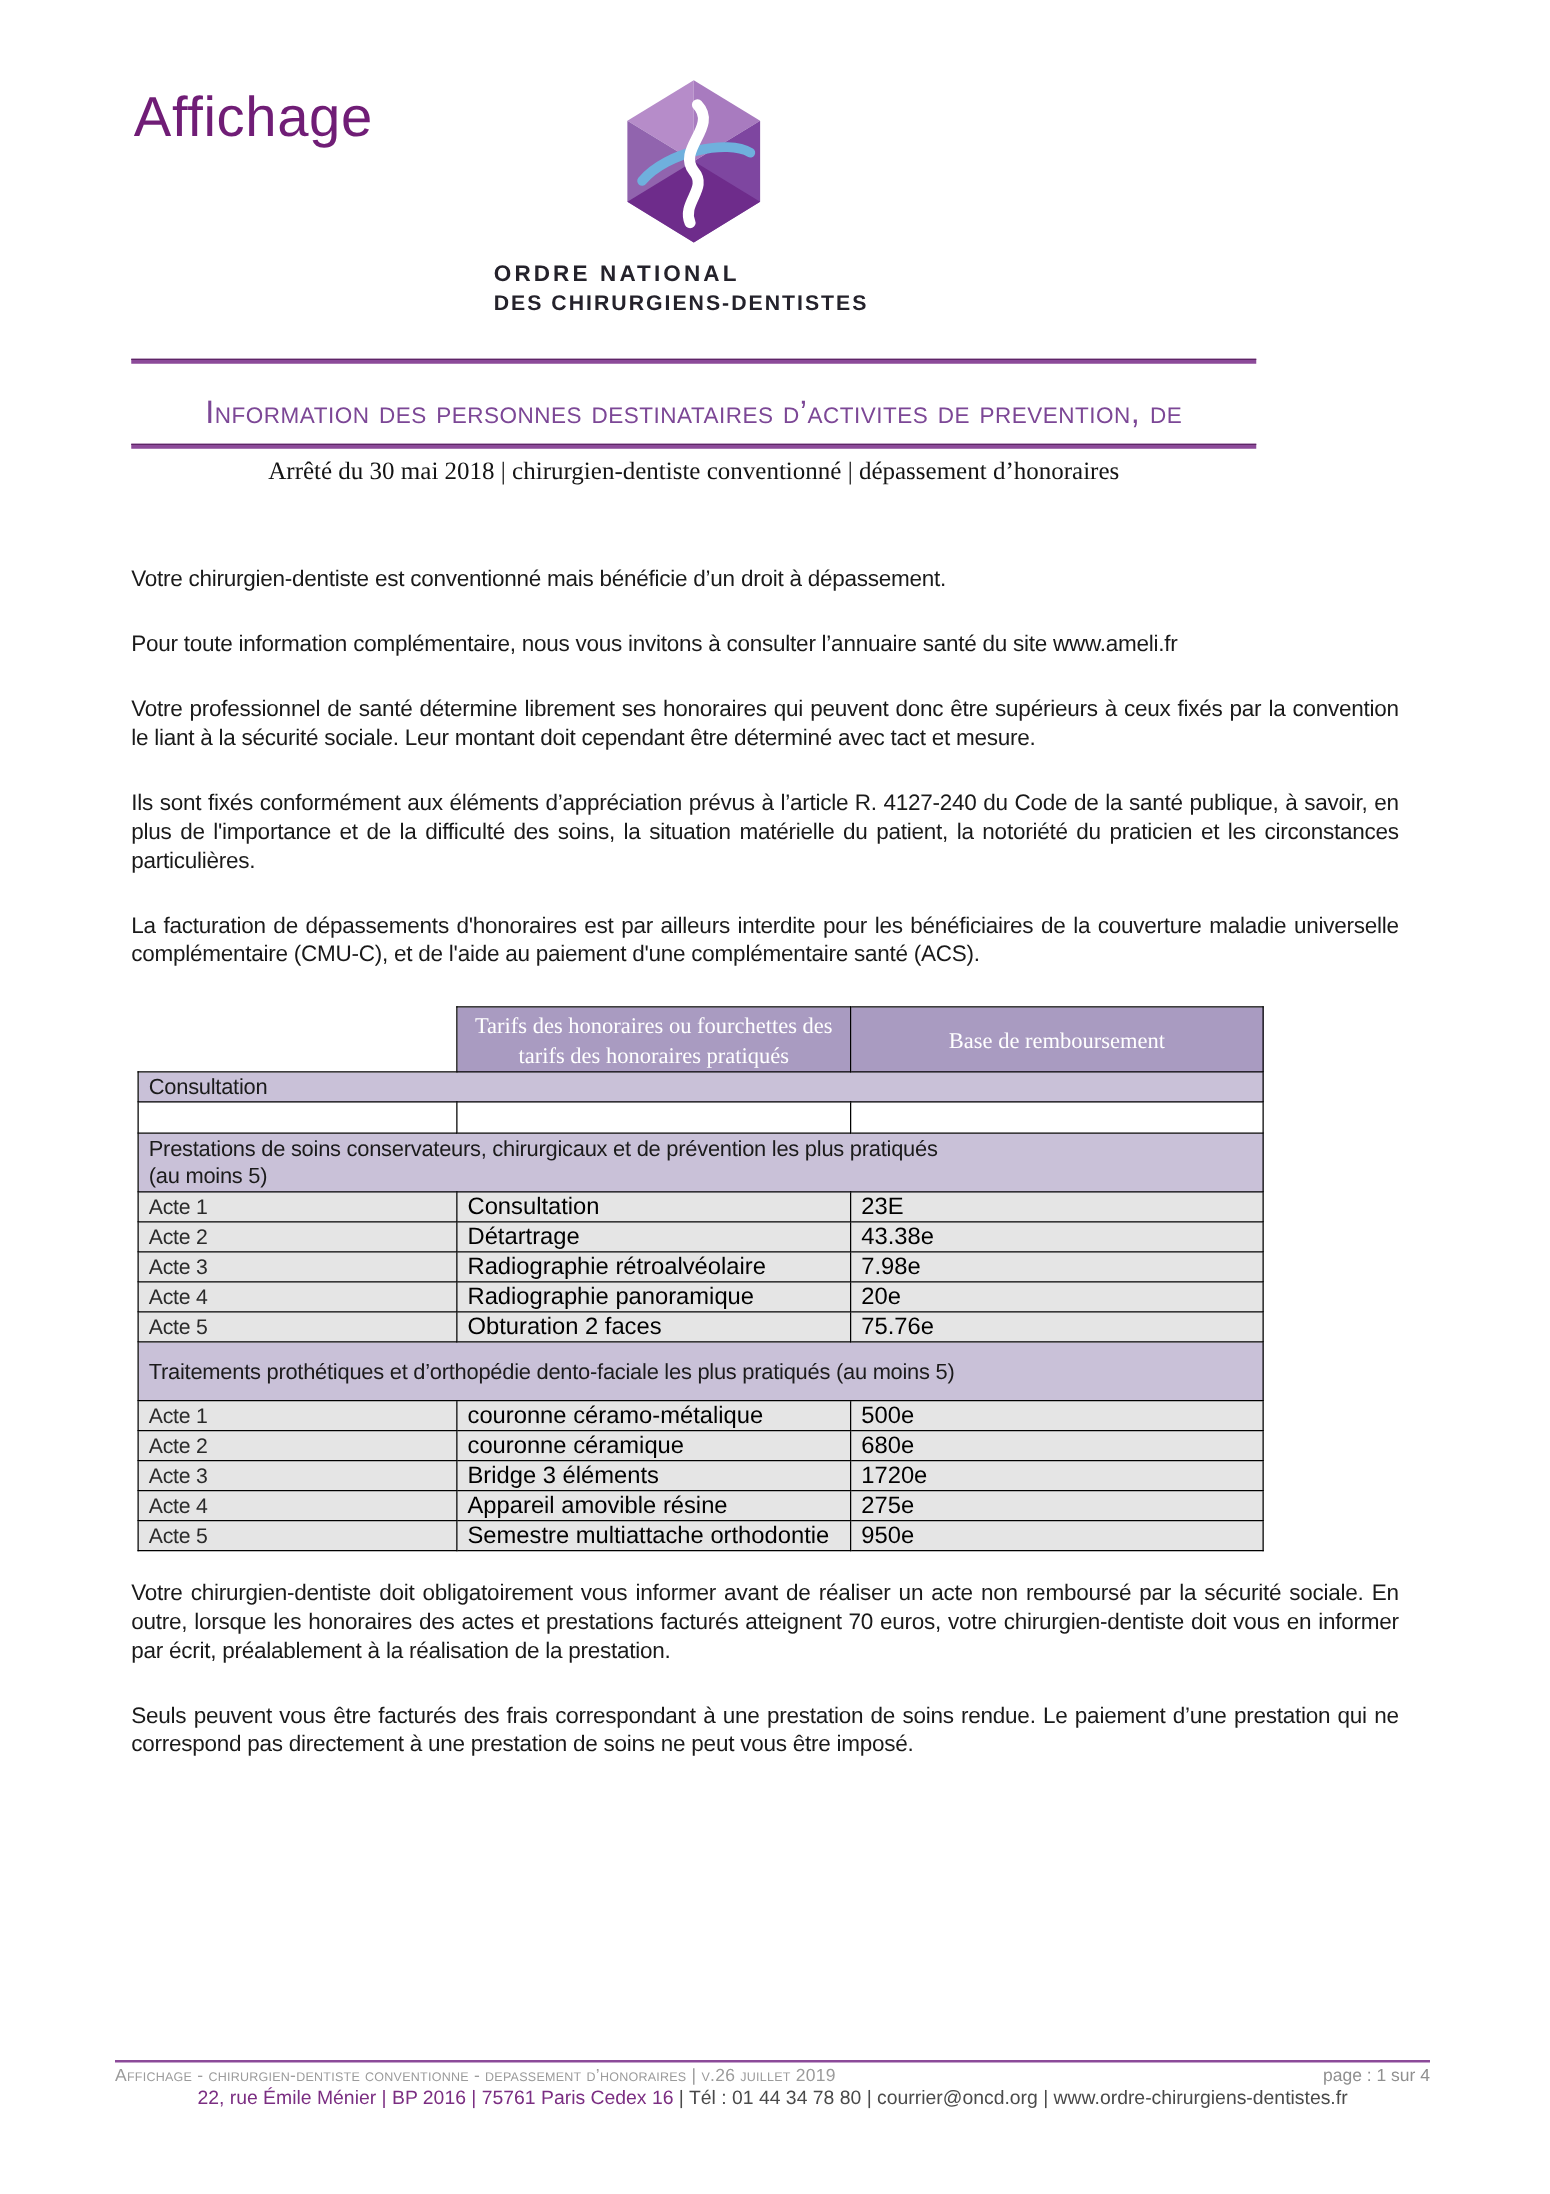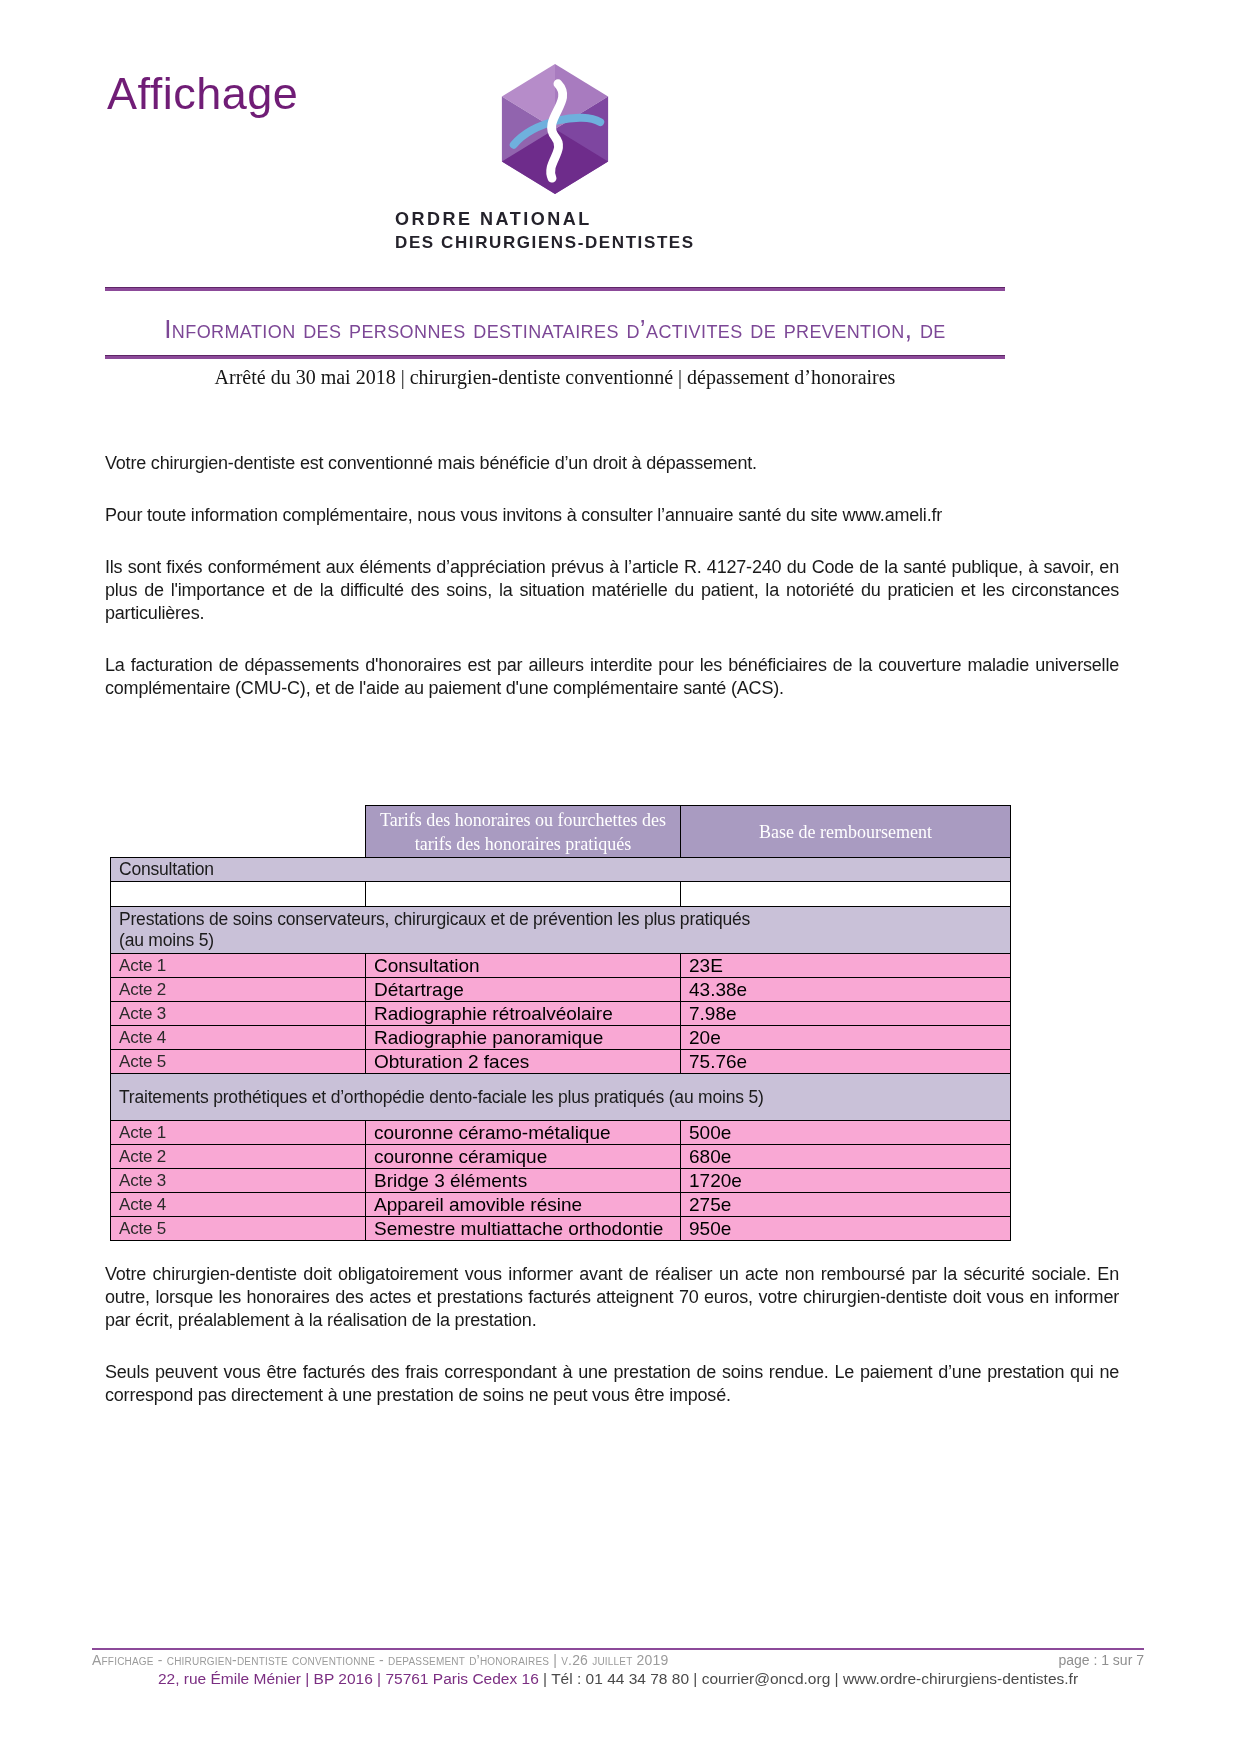--- a/index.html
+++ b/index.html
@@ -53,21 +53,21 @@
   .tbl tr.hdr td{height:51px;}
   .hcell{
     background:#a99bc1;color:#ffffff;text-align:center;
     font-family:"Liberation Serif",serif;font-size:18px;line-height:24px;
   }
   .band{background:#c9c1d8;font-size:17.5px;letter-spacing:-0.2px;color:#1b1b1b;}
   .band1{height:23px;}
   .band2{height:46px;line-height:21px;}
   .band3{height:46px;}
   .tbl tr.empty td{height:24px;background:#ffffff;}
-  .tbl tr.act td{height:23px;background:#f9a8d4;}
+  .tbl tr.act td{height:23px;background:#e5e5e5;}
   .tbl td.c1{font-size:17px;letter-spacing:-0.2px;color:#2a2a2a;}
   .tbl td.c2{font-size:19px;color:#000;}
   .tbl td.c3{font-size:19px;color:#000;}
   
   .footer{position:absolute;left:92px;top:1648px;width:1052px;}
   .footer-rule{height:2px;background:#8c4a99;}
   .footer-row1{
     display:flex;justify-content:space-between;align-items:baseline;margin-top:2px;
   }
   .footer-left{
@@ -106,20 +106,21 @@
     <div class="doc-title">
       <div>Information des personnes destinataires d’activites de prevention, de</div>
     </div>
     <div class="rule"></div>
     <div class="subtitle">Arrêté du 30 mai 2018 | chirurgien-dentiste conventionné | dépassement d’honoraires</div>
   </div>
 
   <div class="bodytext">
     <p>Votre chirurgien-dentiste est conventionné mais bénéficie d’un droit à dépassement.</p>
     <p>Pour toute information complémentaire, nous vous invitons à consulter l’annuaire santé du site www.ameli.fr</p>
+    <p>Votre professionnel de santé détermine librement ses honoraires qui peuvent donc être supérieurs à ceux fixés par la convention le liant à la sécurité sociale. Leur montant doit cependant être déterminé avec tact et mesure.</p>
     <p>Ils sont fixés conformément aux éléments d’appréciation prévus à l’article R. 4127-240 du Code de la santé publique, à savoir, en plus de l'importance et de la difficulté des soins, la situation matérielle du patient, la notoriété du praticien et les circonstances particulières.</p>
     <p>La facturation de dépassements d'honoraires est par ailleurs interdite pour les bénéficiaires de la couverture maladie universelle complémentaire (CMU-C), et de l'aide au paiement d'une complémentaire santé (ACS).</p>
   </div>
 
   <table class="tbl">
     <colgroup>
         <col style="width:255px">
         <col style="width:315px">
         <col style="width:330px">
       </colgroup>
@@ -201,21 +202,21 @@
 
   <div class="closing">
     <p>Votre chirurgien-dentiste doit obligatoirement vous informer avant de réaliser un acte non remboursé par la sécurité sociale. En outre, lorsque les honoraires des actes et prestations facturés atteignent 70 euros, votre chirurgien-dentiste doit vous en informer par écrit, préalablement à la réalisation de la prestation.</p>
     <p>Seuls peuvent vous être facturés des frais correspondant à une prestation de soins rendue. Le paiement d’une prestation qui ne correspond pas directement à une prestation de soins ne peut vous être imposé.</p>
   </div>
 
   <div class="footer">
     <div class="footer-rule"></div>
     <div class="footer-row1">
       <span class="footer-left">Affichage - chirurgien-dentiste conventionne - depassement d’honoraires | v.26 juillet 2019</span>
-      <span class="footer-page">page : 1 sur 7</span>
+      <span class="footer-page">page : 1 sur 4</span>
     </div>
     <div class="footer-row2">
       <span class="footer-address">22, rue Émile Ménier | BP 2016 | 75761 Paris Cedex 16</span>
       <span class="footer-contact">| Tél : 01 44 34 78 80 | courrier@oncd.org | www.ordre-chirurgiens-dentistes.fr</span>
     </div>
   </div>
 
 </div>
 
 </body></html>

